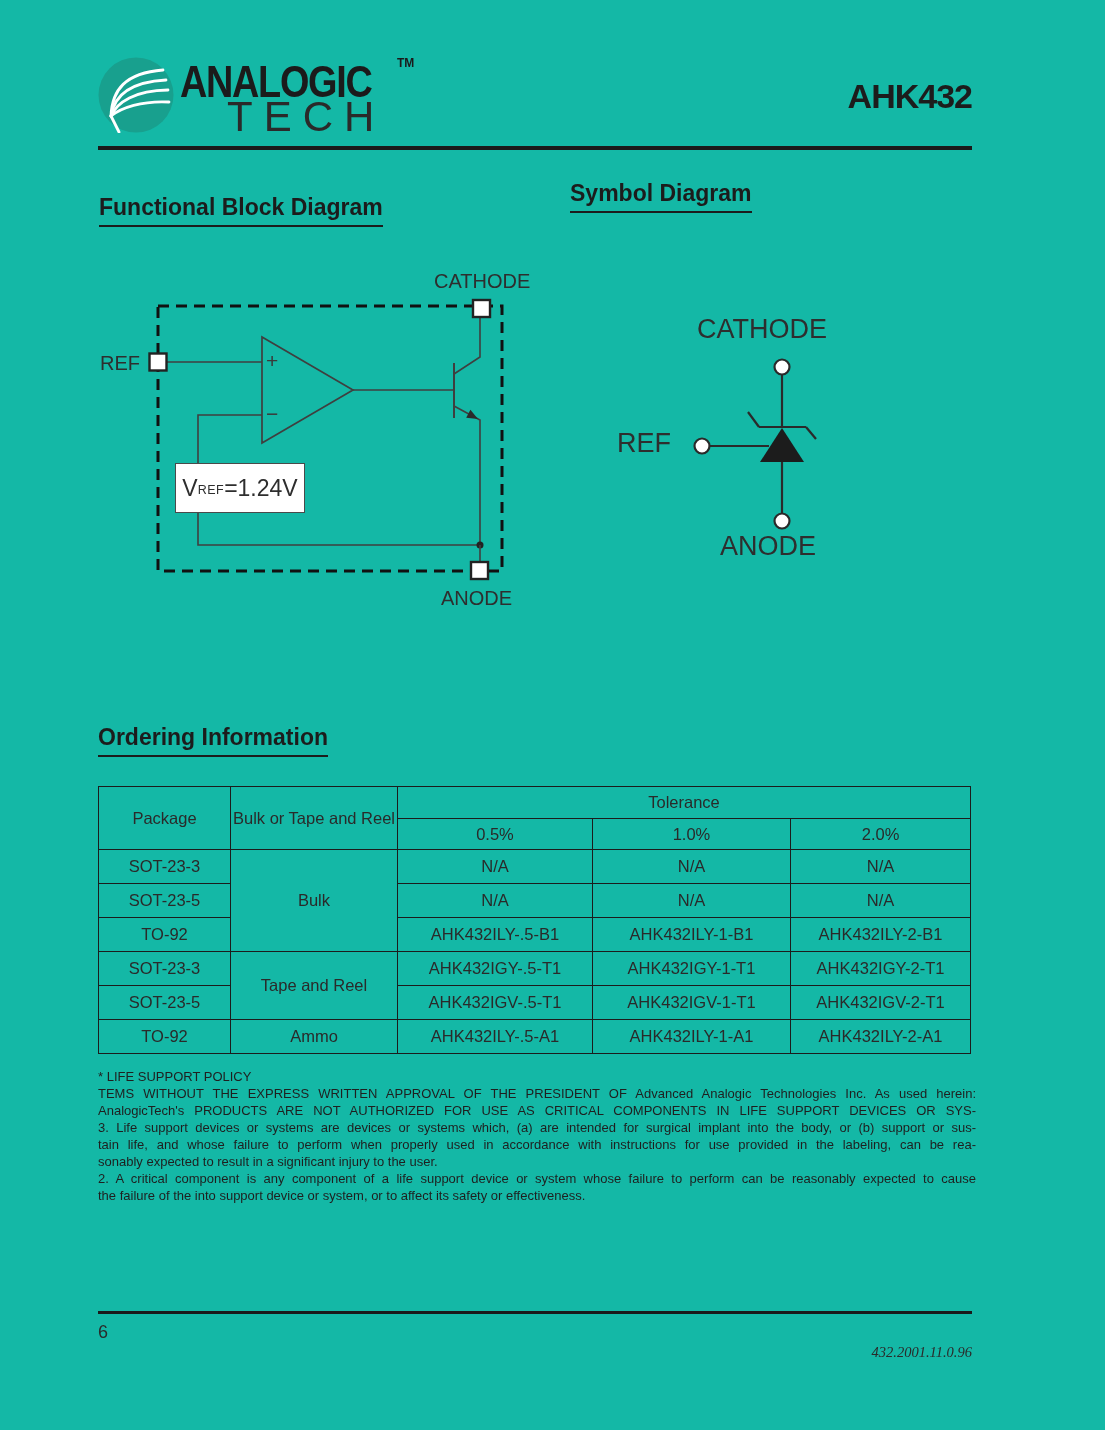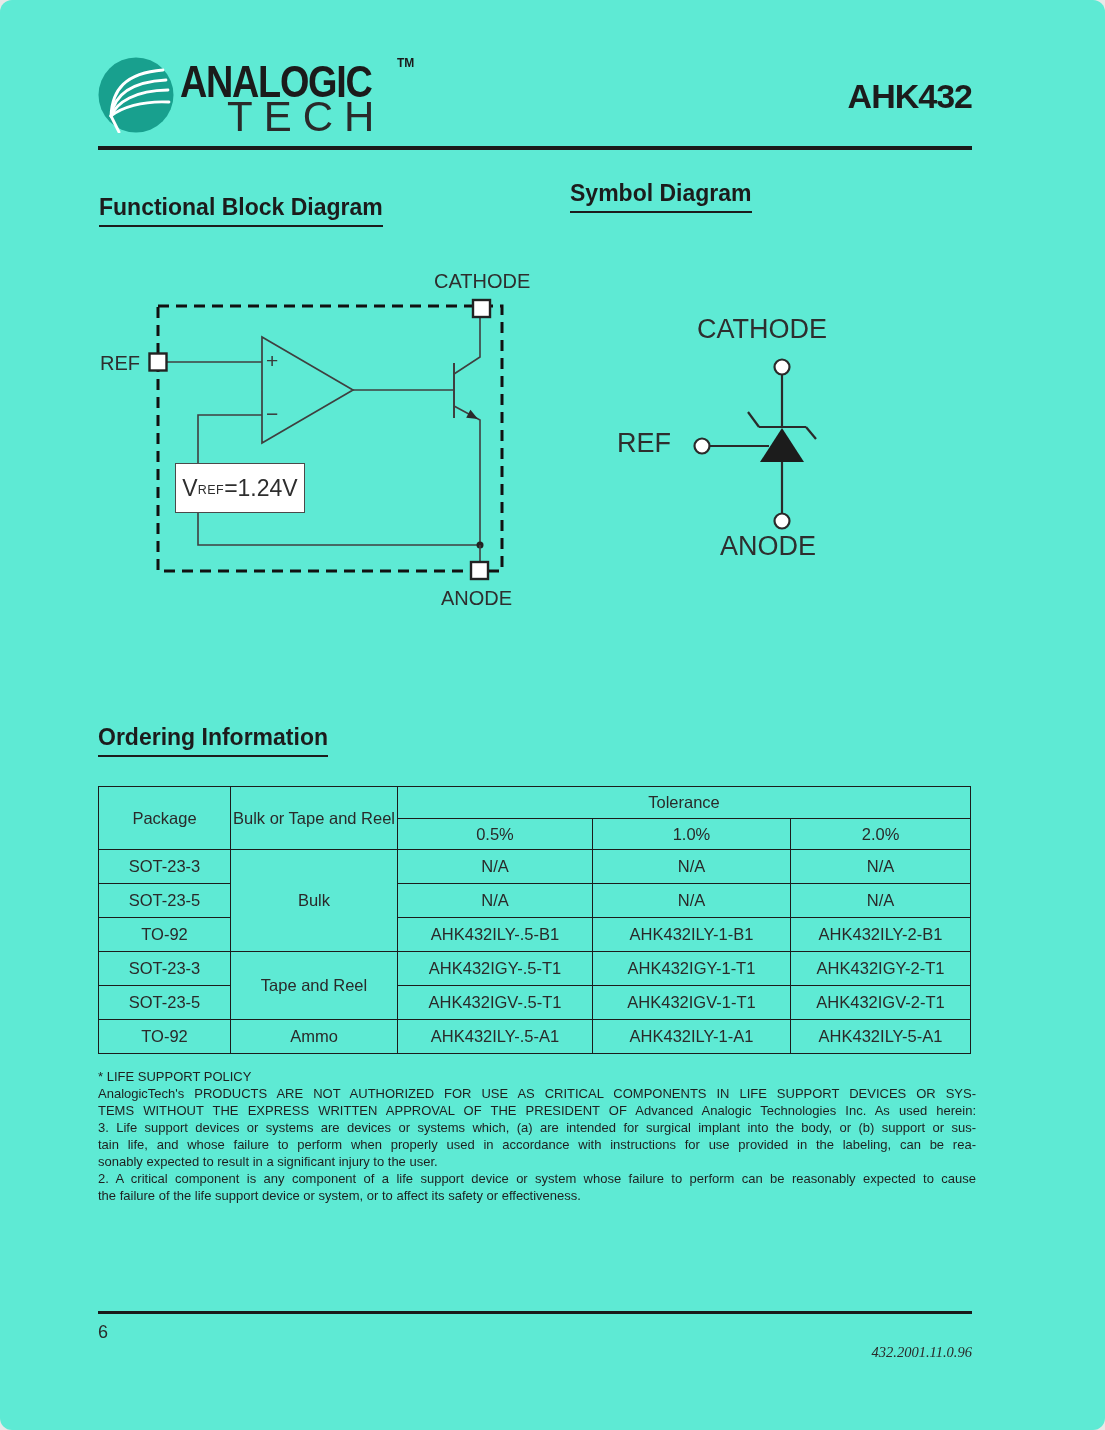--- a/index.html
+++ b/index.html
@@ -1,20 +1,19 @@
 <!DOCTYPE html>
 <html><head>
 <meta charset="utf-8">
 <style>
   html,body { margin:0; padding:0; background:#e8e8e8; }
   .page {
     position:relative; width:1105px; height:1430px; margin:0 auto;
-    background:#5eead4; font-family:"Liberation Sans", sans-serif; color:#1c1c1c;
+    background:#14b8a6; font-family:"Liberation Sans", sans-serif; color:#1c1c1c;
     overflow:hidden;
-    border-radius:12px;
   }
   .abs { position:absolute; }
 
   
   .brand-top { font-weight:700; font-size:44px; letter-spacing:-1.5px; transform:scaleX(0.86); transform-origin:left top; white-space:nowrap; color:#1b1b1b;}
   .brand-tm { font-size:12px; font-weight:700; color:#1b1b1b; }
   .brand-bottom { font-weight:400; font-size:42px; letter-spacing:11px; white-space:nowrap; color:#2a2a2a;}
   .part-number { font-weight:700; font-size:34px; letter-spacing:-1px; text-align:right; }
   .subtitle { font-weight:700; font-size:25px; text-align:right; white-space:nowrap; }
   .rule { background:#1a1a1a; height:3.5px; }
@@ -188,33 +187,33 @@
         <td>SOT-23-5</td>
         <td>AHK432IGV-.5-T1</td>
         <td>AHK432IGV-1-T1</td>
         <td>AHK432IGV-2-T1</td>
       </tr>
       <tr class="drow">
         <td>TO-92</td>
         <td>Ammo</td>
         <td>AHK432ILY-.5-A1</td>
         <td>AHK432ILY-1-A1</td>
-        <td>AHK432ILY-5-A1</td>
+        <td>AHK432ILY-2-A1</td>
       </tr>
     </tbody>
   </table>
 
   <div class="abs policy" style="left:98px; top:1068px;">
     <div>* LIFE SUPPORT POLICY</div>
+    <div class="jline">TEMS WITHOUT THE EXPRESS WRITTEN APPROVAL OF THE PRESIDENT OF Advanced Analogic Technologies Inc.  As used herein:</div>
     <div class="jline">AnalogicTech's PRODUCTS ARE NOT AUTHORIZED FOR USE AS CRITICAL COMPONENTS IN LIFE SUPPORT DEVICES OR SYS-</div>
-    <div class="jline">TEMS WITHOUT THE EXPRESS WRITTEN APPROVAL OF THE PRESIDENT OF Advanced Analogic Technologies Inc.  As used herein:</div>
     <div class="jline">3. Life support devices or systems are devices or systems which, (a) are intended for surgical implant into the body, or (b) support or sus-</div>
     <div class="jline">tain life, and whose failure to perform when properly used in accordance with instructions for use provided in the labeling, can be rea-</div>
     <div>sonably expected to result in a significant injury to the user.</div>
     <div class="jline">2. A critical component is any component of a life support device or system whose failure to perform can be reasonably expected to cause</div>
-    <div>the failure of the life support device or system, or to affect its safety or effectiveness.</div>
+    <div>the failure of the into support device or system, or to affect its safety or effectiveness.</div>
   </div>
 
   <div class="abs rule" style="left:98px; top:1311px; width:874px; height:3px;"></div>
   <div class="abs pageno" style="left:98px; top:1322px;">6</div>
   <div class="abs footer-code" style="right:133px; top:1344px;">432.2001.11.0.96</div>
 
 </div>
 
 </body></html>

